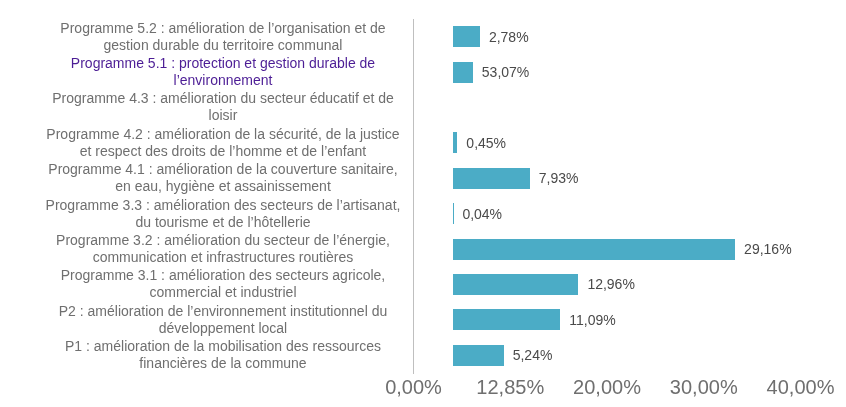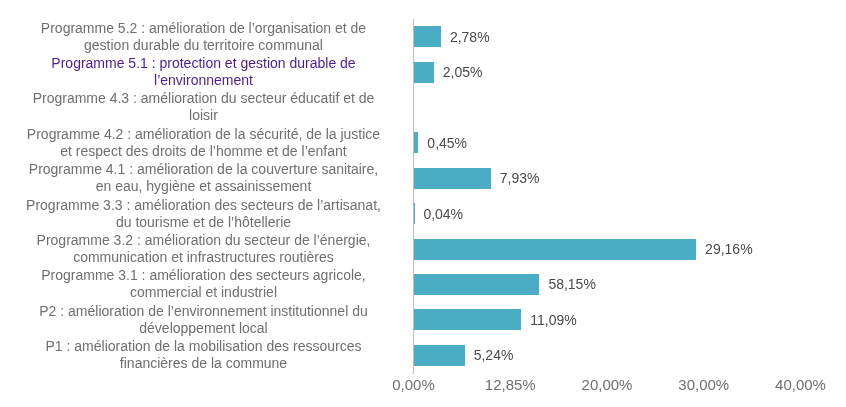--- a/index.html
+++ b/index.html
@@ -7,21 +7,21 @@
     position: relative;
     width: 846px;
     height: 407px;
     background: #fff;
     font-family: "Liberation Sans", "DejaVu Sans", sans-serif;
     overflow: hidden;
   }
   .rows { position: absolute; left: 0; top: 19px; right: 0; }
   .row { display: flex; align-items: center; height: 35.4px; }
   .cat {
-    width: 413px;
+    width: 452px;
     box-sizing: border-box;
     padding-right: 6px;
     text-align: center;
     font-size: 14px;
     line-height: 17px;
     color: #6F6F6F;
     white-space: pre-line;
   }
   .barcell {
     flex: 1;
@@ -42,21 +42,21 @@
     left: 413px;
     top: 19px;
     width: 1px;
     height: 355px;
     background: #BFBFBF;
   }
   .xaxis { position: absolute; left: 0; top: 376px; width: 100%; height: 20px; }
   .tick {
     position: absolute;
     transform: translateX(-50%);
-    font-size: 15px;
+    font-size: 20px;
     color: #6F6F6F;
     white-space: nowrap;
   }
 </style>
 </head>
 <body>
 
 <div class="chart">
   <div class="axis-line" style="background: rgb(191, 191, 191);"></div>
   <div class="rows">
@@ -66,21 +66,21 @@
         <div class="barcell">
           <div class="bar" style="width: 26.8965px; background: rgb(75, 172, 198);"></div>
           <div class="val" style="color: rgb(74, 74, 74);">2,78%</div>
         </div>
       </div>
       <div class="row">
         <div class="cat" style="color: #4c1d95;">Programme 5.1 : protection et gestion durable de
 l’environnement</div>
         <div class="barcell">
           <div class="bar" style="width: 19.8337px; background: rgb(75, 172, 198);"></div>
-          <div class="val" style="color: rgb(74, 74, 74);">2,05%</div>
+          <div class="val" style="color: rgb(74, 74, 74);">53,07%</div>
         </div>
       </div>
       <div class="row">
         <div class="cat" style="color: rgb(111, 111, 111);">Programme 4.3 : amélioration  du secteur éducatif et  de
 loisir</div>
       </div>
       <div class="row">
         <div class="cat" style="color: rgb(111, 111, 111);">Programme 4.2 : amélioration de la sécurité, de la justice
 et respect des droits de l’homme et de l’enfant</div>
         <div class="barcell">
@@ -110,21 +110,21 @@
         <div class="barcell">
           <div class="bar" style="width: 282.123px; background: rgb(75, 172, 198);"></div>
           <div class="val" style="color: rgb(74, 74, 74);">29,16%</div>
         </div>
       </div>
       <div class="row">
         <div class="cat" style="color: rgb(111, 111, 111);">Programme 3.1 : amélioration des secteurs agricole,
 commercial et industriel</div>
         <div class="barcell">
           <div class="bar" style="width: 125.388px; background: rgb(75, 172, 198);"></div>
-          <div class="val" style="color: rgb(74, 74, 74);">58,15%</div>
+          <div class="val" style="color: rgb(74, 74, 74);">12,96%</div>
         </div>
       </div>
       <div class="row">
         <div class="cat" style="color: rgb(111, 111, 111);">P2 : amélioration de l’environnement institutionnel du
 développement local</div>
         <div class="barcell">
           <div class="bar" style="width: 107.296px; background: rgb(75, 172, 198);"></div>
           <div class="val" style="color: rgb(74, 74, 74);">11,09%</div>
         </div>
       </div>

